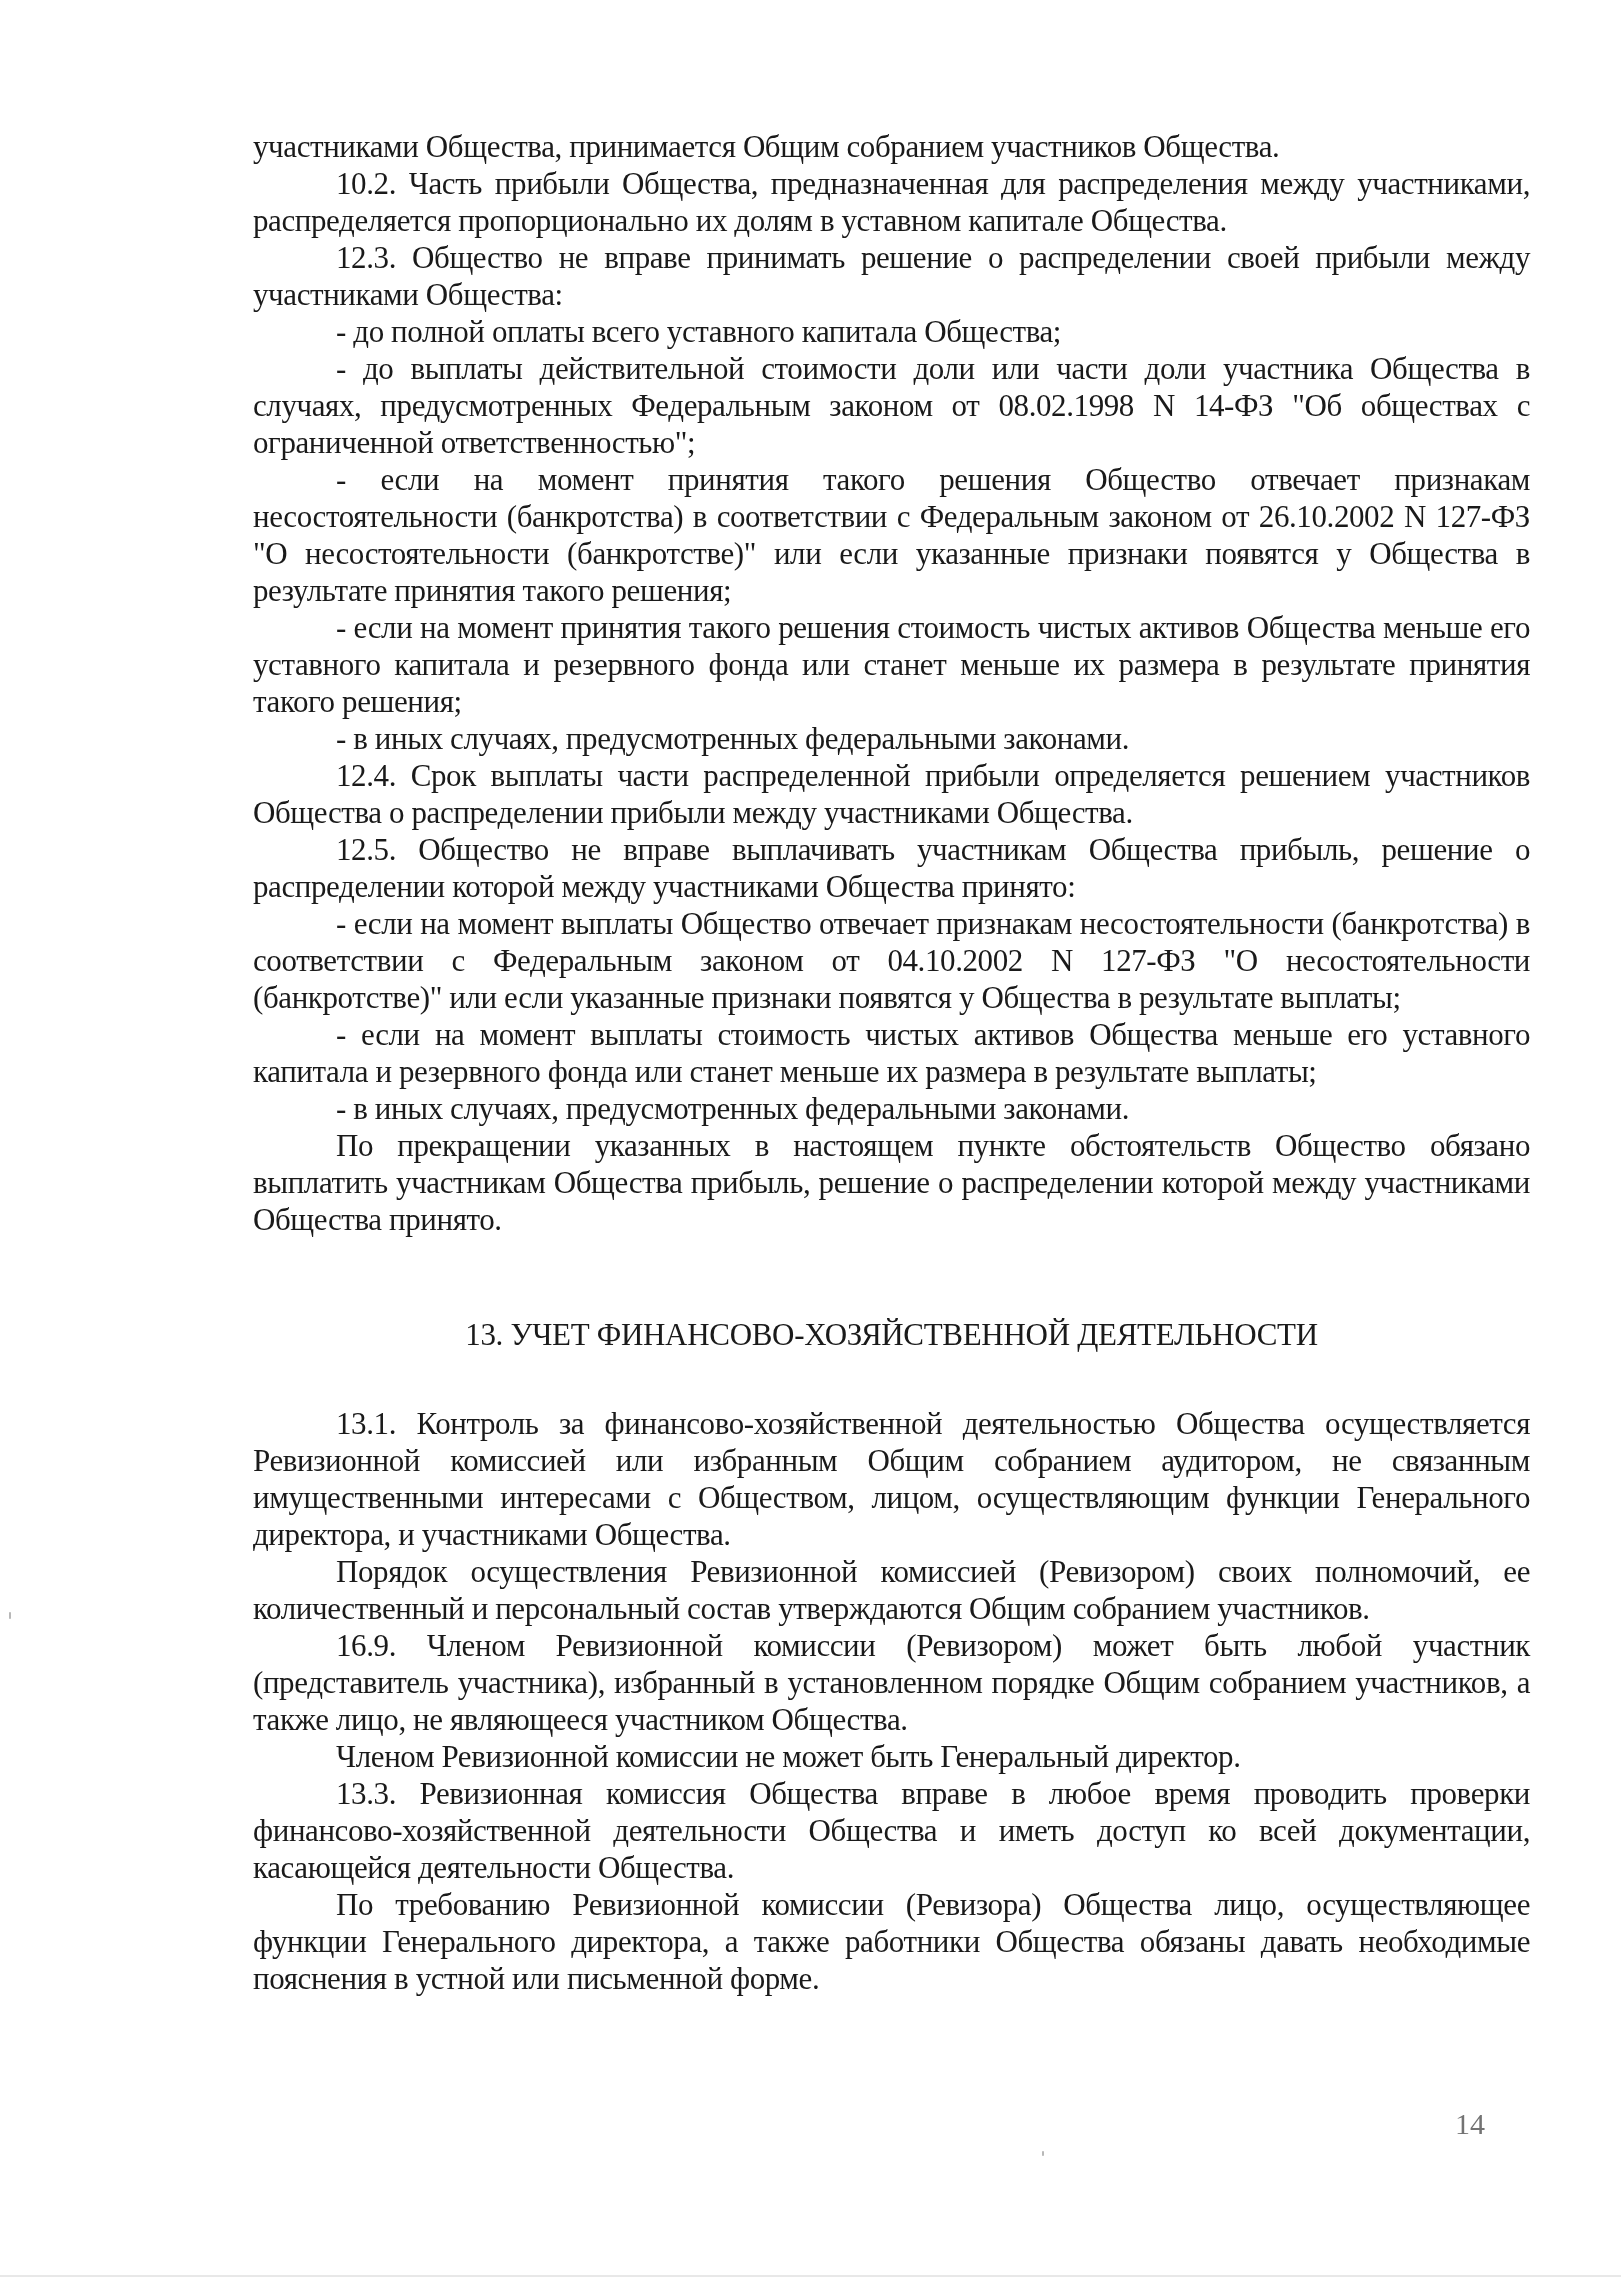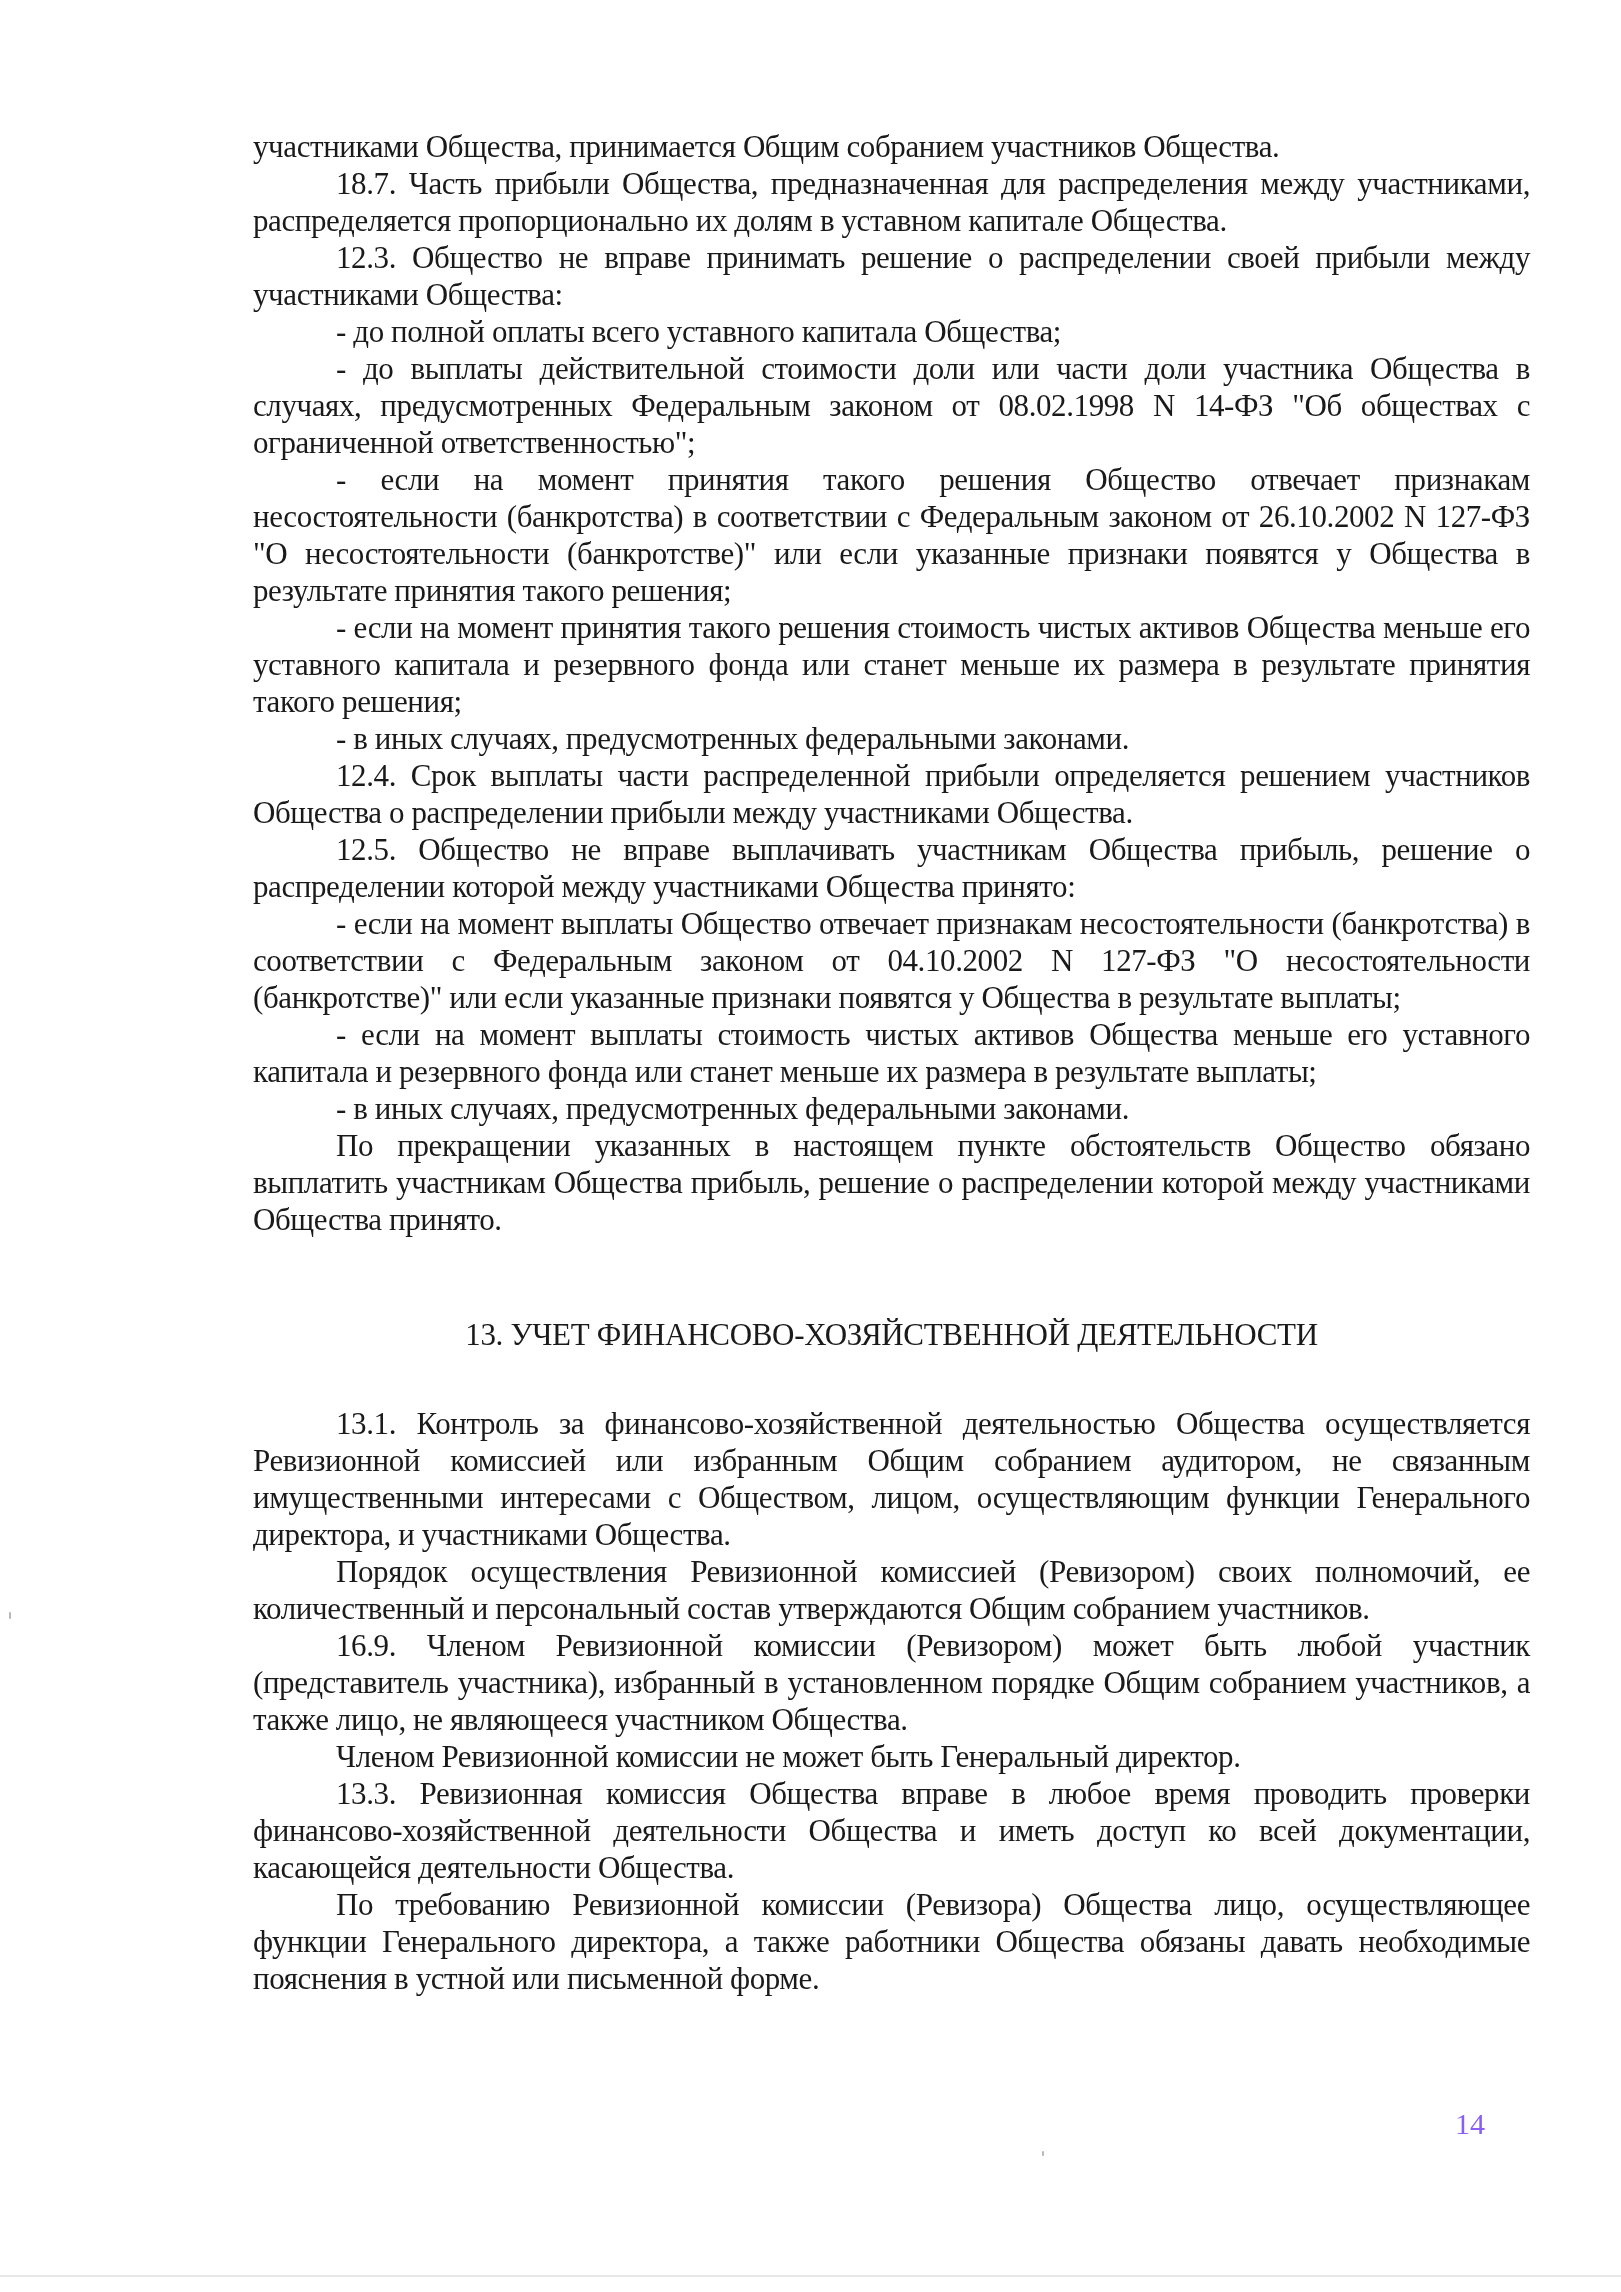--- a/index.html
+++ b/index.html
@@ -41,21 +41,21 @@
       line-height: 38px;
       letter-spacing: -0.3px;
     }
     .page-number {
       position: absolute;
       left: 1455px;
       top: 2106px;
       font-size: 30px;
       line-height: 36px;
       font-family: "Liberation Serif", "DejaVu Serif", serif;
-      color: #8b5cf6;
+      color: #737373;
     }
     .scan-edge {
       position: absolute;
       left: 0;
       top: 2275px;
       width: 1621px;
       height: 1.8px;
       background: #e8e8e8;
     }
     .speck {
@@ -63,21 +63,21 @@
       background: #b8b8b8;
       border-radius: 0.9px;
     }
   </style>
 </head>
 <body>
 
 <div class="page">
   <div>
     <p class="p">участниками Общества, принимается Общим собранием участников Общества.</p>
-    <p class="p indent">18.7. Часть прибыли Общества, предназначенная для распределения между участниками, распределяется пропорционально их долям в уставном капитале Общества.</p>
+    <p class="p indent">10.2. Часть прибыли Общества, предназначенная для распределения между участниками, распределяется пропорционально их долям в уставном капитале Общества.</p>
     <p class="p indent">12.3. Общество не вправе принимать решение о распределении своей прибыли между участниками Общества:</p>
     <p class="p indent">- до полной оплаты всего уставного капитала Общества;</p>
     <p class="p indent">- до выплаты действительной стоимости доли или части доли участника Общества в случаях, предусмотренных Федеральным законом от 08.02.1998 N 14-ФЗ "Об обществах с ограниченной ответственностью";</p>
     <p class="p indent">- если на момент принятия такого решения Общество отвечает признакам несостоятельности (банкротства) в соответствии с Федеральным законом от 26.10.2002 N 127-ФЗ "О несостоятельности (банкротстве)" или если указанные признаки появятся у Общества в результате принятия такого решения;</p>
     <p class="p indent">- если на момент принятия такого решения стоимость чистых активов Общества меньше его уставного капитала и резервного фонда или станет меньше их размера в результате принятия такого решения;</p>
     <p class="p indent">- в иных случаях, предусмотренных федеральными законами.</p>
     <p class="p indent">12.4. Срок выплаты части распределенной прибыли определяется решением участников Общества о распределении прибыли между участниками Общества.</p>
     <p class="p indent">12.5. Общество не вправе выплачивать участникам Общества прибыль, решение о распределении которой между участниками Общества принято:</p>
     <p class="p indent">- если на момент выплаты Общество отвечает признакам несостоятельности (банкротства) в соответствии с Федеральным законом от 04.10.2002 N 127-ФЗ "О несостоятельности (банкротстве)" или если указанные признаки появятся у Общества в результате выплаты;</p>
     <p class="p indent">- если на момент выплаты стоимость чистых активов Общества меньше его уставного капитала и резервного фонда или станет меньше их размера в результате выплаты;</p>

